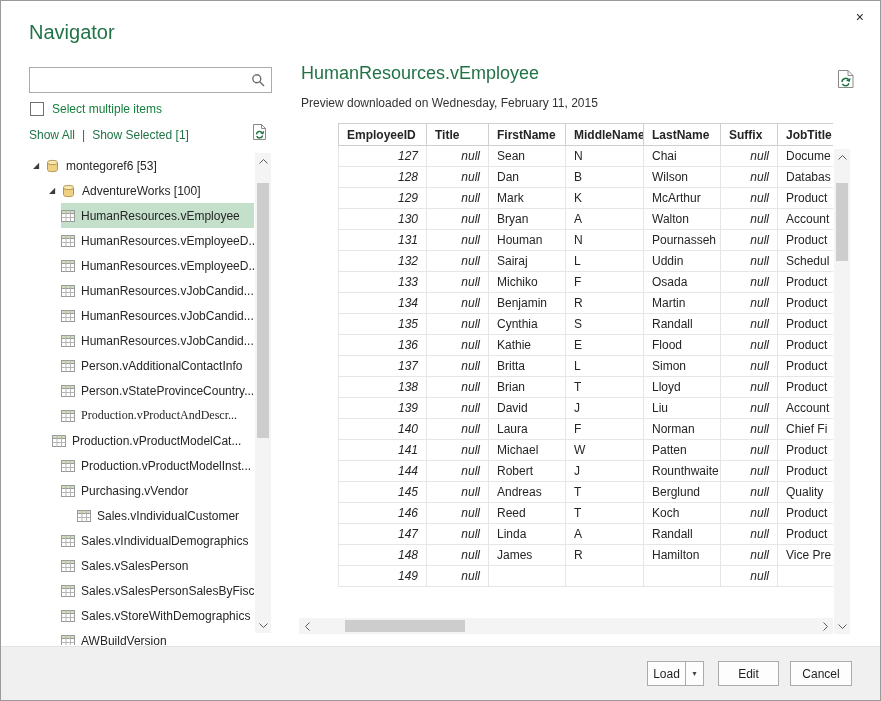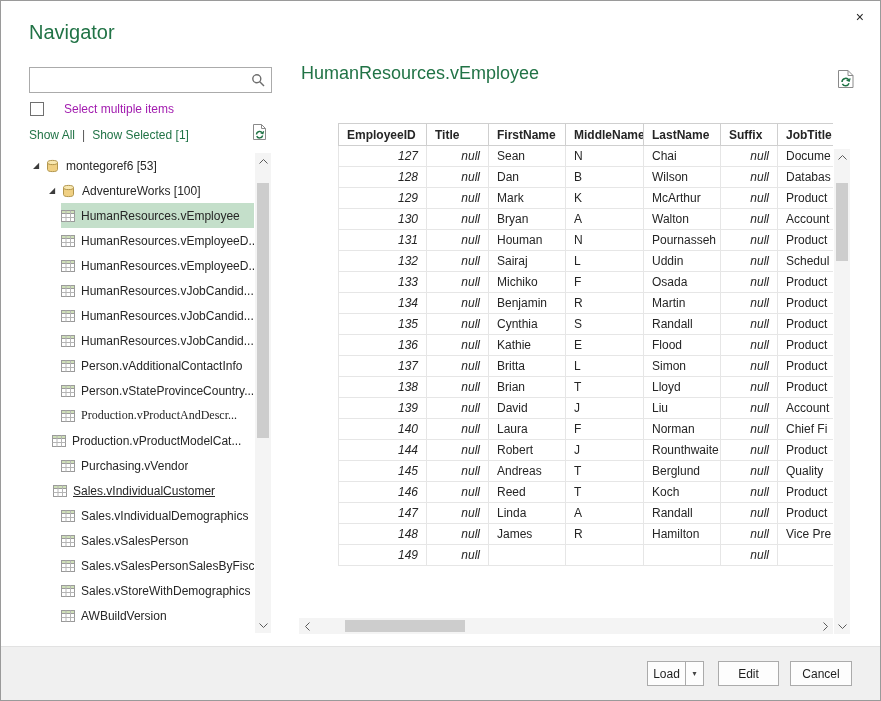--- a/index.html
+++ b/index.html
@@ -18,21 +18,21 @@
   .search-box {
     left:28px; top:66px; width:243px; height:26px;
     border:1px solid #ababab; background:#fff; display:flex; align-items:center;
   }
   .search-box input {
     flex:1; border:none; outline:none; height:100%; padding:0 6px; font-size:12px;
     font-family:"Liberation Sans", sans-serif;
   }
   .search-icon-btn { width:26px; height:100%; display:flex; align-items:center; justify-content:center; }
 
-  .cb-row { left:29px; top:101px; display:flex; align-items:flex-start; gap:20px; font-size:12px; color:#a21caf; }
+  .cb-row { left:29px; top:101px; display:flex; align-items:flex-start; gap:8px; font-size:12px; color:#15803d; }
   .checkbox { width:14px; height:14px; border:1px solid #707070; background:#fff; display:inline-block; }
 
   .links-row { left:28px; top:127px; font-size:12px; display:flex; align-items:center; gap:7px; }
   .link { color:#217346; cursor:pointer;text-align:center; }
   .link-sep { color:#555; }
   .sidebar-refresh { left:251px; top:122px; }
 
   
   .tree { left:20px; top:152px; width:233px; height:492px; overflow:hidden; font-size:12px; color:#262626; }
   .tree-row { height:25px; display:flex; align-items:center; gap:5px; white-space:nowrap; cursor:pointer; }
@@ -267,23 +267,35 @@
       <div class="tree-row" style="margin-left: 40px;">
         <span class="node-icon">
           <svg width="14" height="12" viewBox="0 0 14 12">
             <rect x="0.5" y="0.5" width="13" height="11" fill="#ffffff" stroke="#9a9a9a"></rect>
             <rect x="0.5" y="0.5" width="13" height="3" fill="#cfe0b8" stroke="#9a9a9a"></rect>
             <line x1="5" y1="0.5" x2="5" y2="11.5" stroke="#b5b5b5"></line>
             <line x1="9.5" y1="0.5" x2="9.5" y2="11.5" stroke="#b5b5b5"></line>
             <line x1="0.5" y1="7.5" x2="13.5" y2="7.5" stroke="#b5b5b5"></line>
           </svg>
         </span>
+        <span class="tree-label">Production.vProductModelInst...</span>
+      </div>
+      <div class="tree-row" style="margin-left: 40px;">
+        <span class="node-icon">
+          <svg width="14" height="12" viewBox="0 0 14 12">
+            <rect x="0.5" y="0.5" width="13" height="11" fill="#ffffff" stroke="#9a9a9a"></rect>
+            <rect x="0.5" y="0.5" width="13" height="3" fill="#cfe0b8" stroke="#9a9a9a"></rect>
+            <line x1="5" y1="0.5" x2="5" y2="11.5" stroke="#b5b5b5"></line>
+            <line x1="9.5" y1="0.5" x2="9.5" y2="11.5" stroke="#b5b5b5"></line>
+            <line x1="0.5" y1="7.5" x2="13.5" y2="7.5" stroke="#b5b5b5"></line>
+          </svg>
+        </span>
         <span class="tree-label">Purchasing.vVendor</span>
       </div>
-      <div class="tree-row" style="margin-left: 32px; text-decoration: underline;">
+      <div class="tree-row" style="margin-left: 56px;">
         <span class="node-icon">
           <svg width="14" height="12" viewBox="0 0 14 12">
             <rect x="0.5" y="0.5" width="13" height="11" fill="#ffffff" stroke="#9a9a9a"></rect>
             <rect x="0.5" y="0.5" width="13" height="3" fill="#cfe0b8" stroke="#9a9a9a"></rect>
             <line x1="5" y1="0.5" x2="5" y2="11.5" stroke="#b5b5b5"></line>
             <line x1="9.5" y1="0.5" x2="9.5" y2="11.5" stroke="#b5b5b5"></line>
             <line x1="0.5" y1="7.5" x2="13.5" y2="7.5" stroke="#b5b5b5"></line>
           </svg>
         </span>
         <span class="tree-label">Sales.vIndividualCustomer</span>
@@ -371,20 +383,21 @@
   <span class="abs preview-refresh">
     <svg width="18" height="20" viewBox="0 0 18 20">
       <path d="M1.5 1.5 h9.5 l5 5 v12 h-14.5 z" fill="#ffffff" stroke="#8a8a8a"></path>
       <path d="M11 1.5 v5 h5" fill="none" stroke="#8a8a8a"></path>
       <path d="M5 13 a3.6 3.6 0 0 1 7 -1.2" fill="none" stroke="#217346" stroke-width="1.5"></path>
       <path d="M13.1 9.4 l-0.9 2.7 -2.6-1" fill="none" stroke="#217346" stroke-width="1.3"></path>
       <path d="M12 14.2 a3.6 3.6 0 0 1 -6.6 0.6" fill="none" stroke="#217346" stroke-width="1.5"></path>
     </svg>
   </span>
 
+  <div class="abs preview-subtitle">Preview downloaded on Wednesday, February 11, 2015</div>
 
   <div class="abs table-viewport">
     <table id="preview-table">
       <colgroup>
         <col style="width:88px">
           <col style="width:62px">
           <col style="width:77px">
         <col style="width:78px">
           <col style="width:77px">
           <col style="width:57px">
@@ -522,20 +535,29 @@
           <tr>
             <td class="num">140</td>
             <td class="num">null</td>
             <td>Laura</td>
             <td>F</td>
             <td>Norman</td>
             <td class="num">null</td>
             <td>Chief Fi</td>
           </tr>
           <tr>
+            <td class="num">141</td>
+            <td class="num">null</td>
+            <td>Michael</td>
+            <td>W</td>
+            <td>Patten</td>
+            <td class="num">null</td>
+            <td>Product</td>
+          </tr>
+          <tr>
             <td class="num">144</td>
             <td class="num">null</td>
             <td>Robert</td>
             <td>J</td>
             <td>Rounthwaite</td>
             <td class="num">null</td>
             <td>Product</td>
           </tr>
           <tr>
             <td class="num">145</td>

